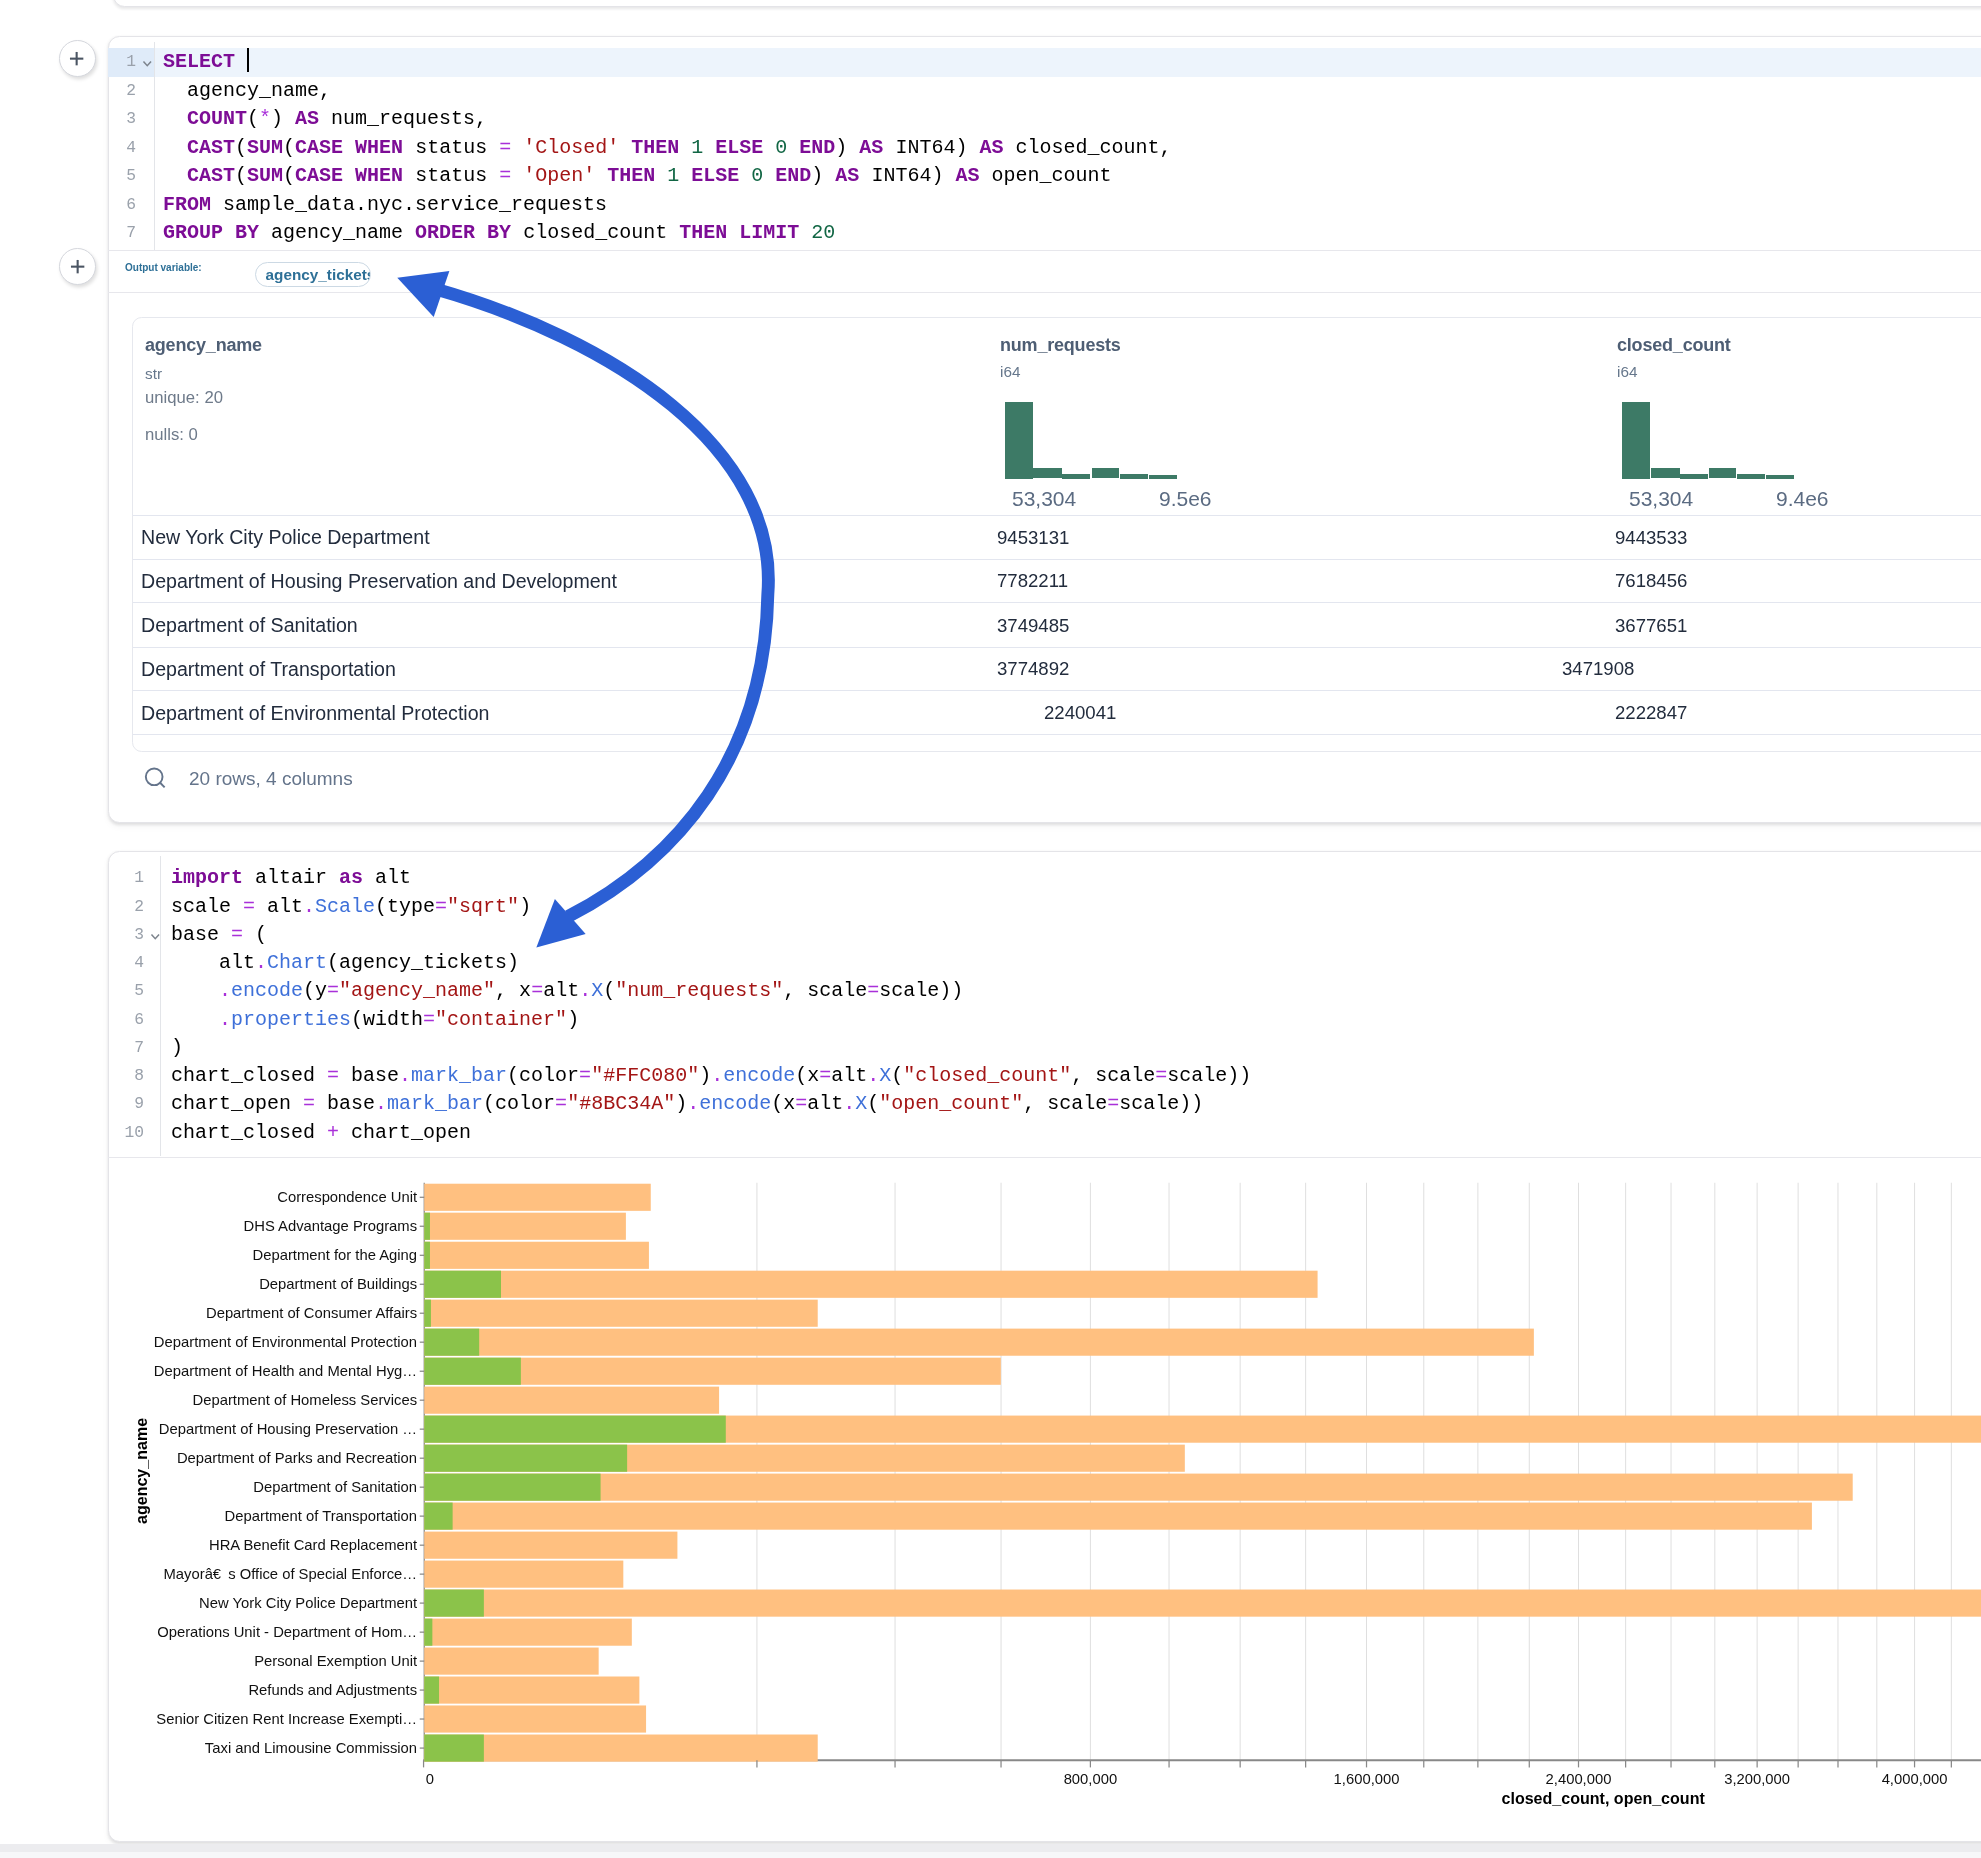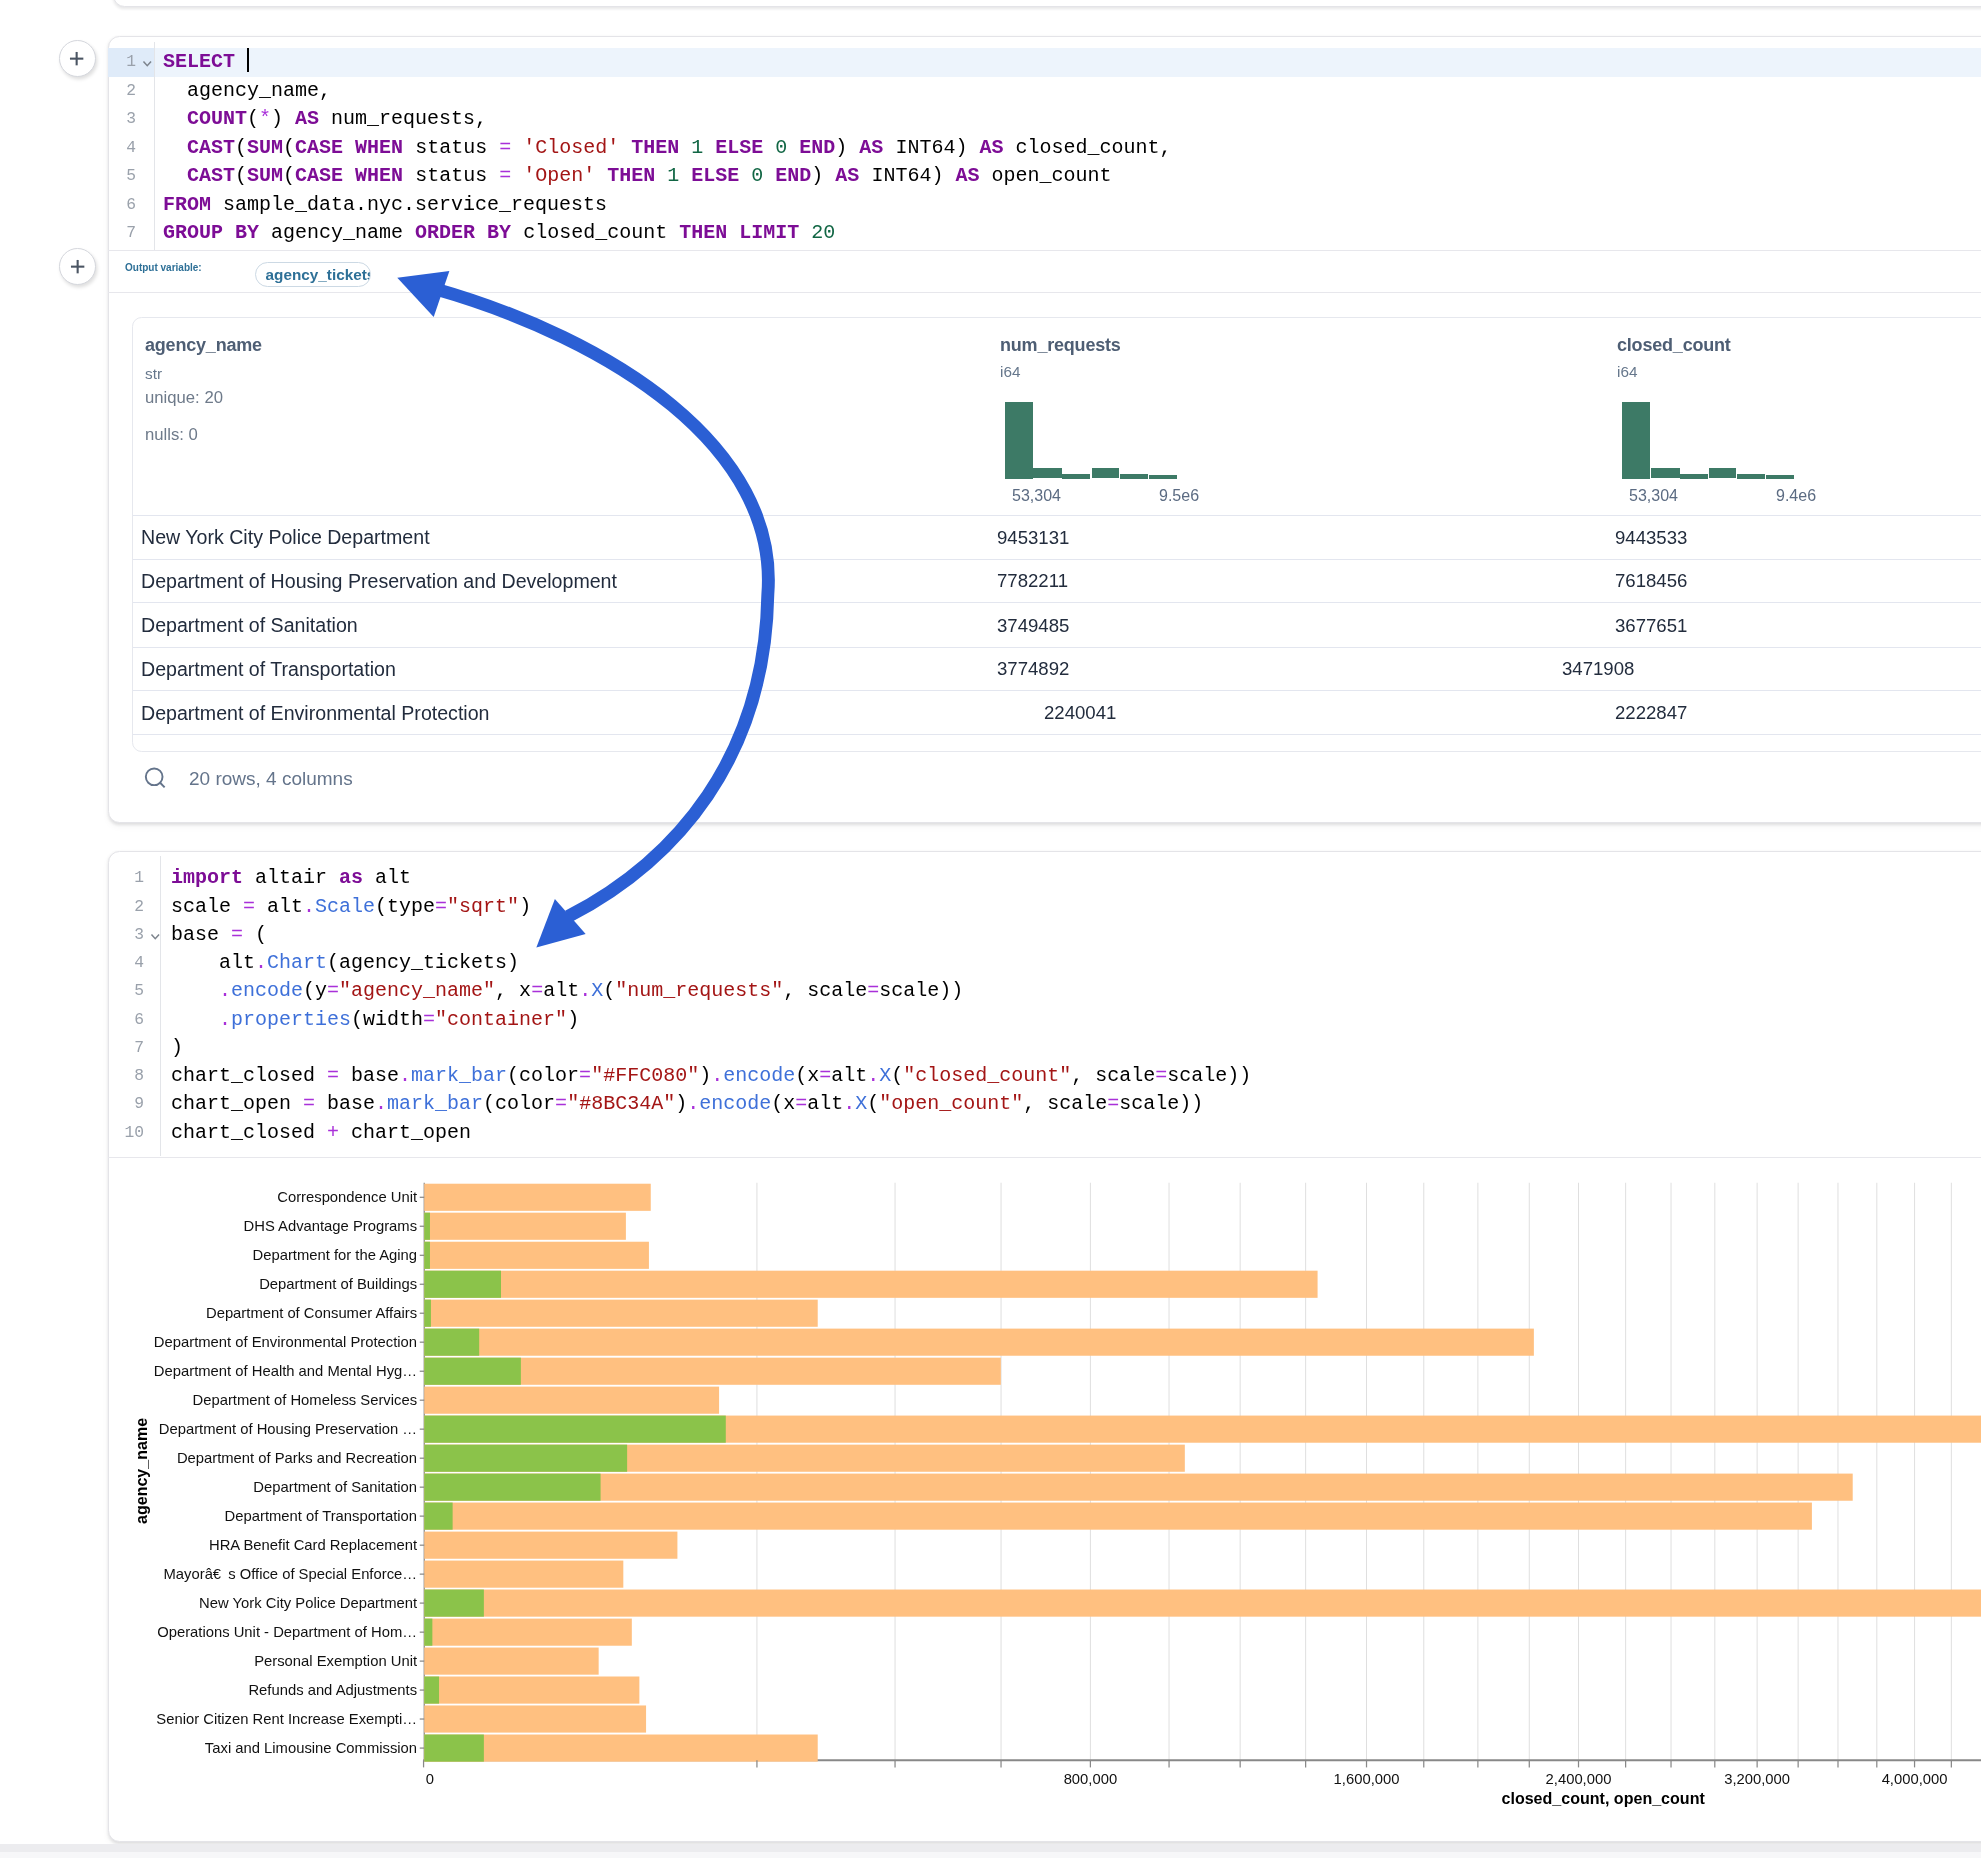--- a/index.html
+++ b/index.html
@@ -15,21 +15,21 @@
 .f { color:#3e70d9; }
 .gn { position:absolute; font-family:"Liberation Mono",monospace; font-size:16.3px; color:#9aa1ab;
   text-align:right; }
 .cursor { display:inline-block; width:1.9px; height:24px; background:#000; vertical-align:-4.8px; }
 .hline { position:absolute; height:1.2px; background:#e7e7ec; }
 .clab { font-size:15.5px; fill:#111; font-family:"Liberation Sans",sans-serif; }
 .ctit { font-size:16.8px; font-weight:bold; fill:#000; font-family:"Liberation Sans",sans-serif; }
 .thead { position:absolute; font-weight:bold; font-size:18px; letter-spacing:-0.2px; color:#4e5e74; }
 .tsub { position:absolute; font-size:15.3px; color:#66778c; }
 .tmeta { position:absolute; font-size:16.7px; color:#6e7a8a; }
-.tnum { position:absolute; font-size:16px; color:#5b6b82; }
+.tnum { position:absolute; font-size:21px; color:#5b6b82; }
 .trow { position:absolute; font-size:19.6px; color:#222c3d; }
 .trownum { position:absolute; font-size:18.6px; color:#222c3d; }
 
 </style></head><body>
 <div style="position:absolute;left:113px;top:-29px;width:1926px;height:36px;background:#fff;border:1.4px solid #e4e4e8;border-radius:11.5px;box-shadow:0 1.9px 2.9px rgba(20,20,30,0.10)"></div>
 <div style="position:absolute;left:59px;top:40px;width:37px;height:37px;border-radius:50%;border:1.4px solid #d5d7dd;background:#fff;box-shadow:1.4px 2.4px 3.8px rgba(0,0,0,0.13)"></div>
 <svg style="position:absolute;left:69px;top:51px" width="15.3" height="15.3" viewBox="0 0 16 16">
     <line x1="8" y1="1" x2="8" y2="15" stroke="#4b5563" stroke-width="2.2"></line>
     <line x1="1" y1="8" x2="15" y2="8" stroke="#4b5563" stroke-width="2.2"></line>
   </svg>

